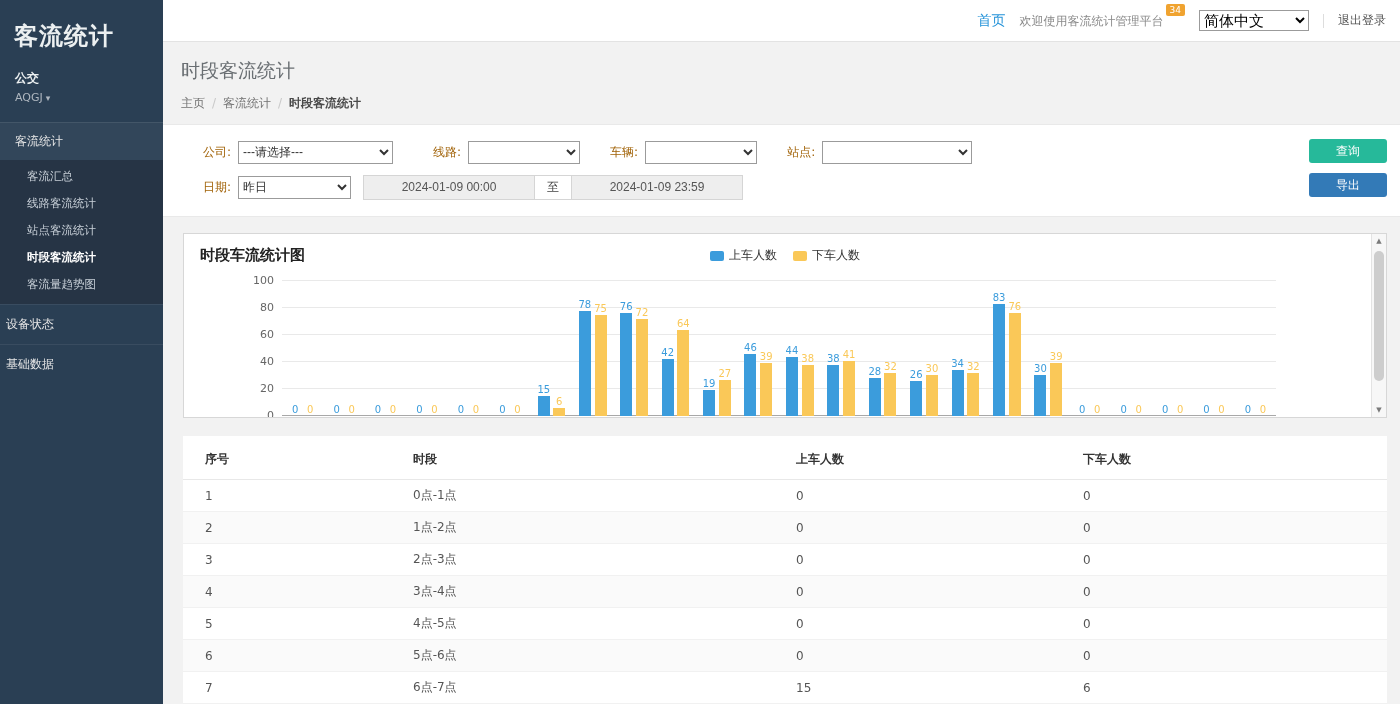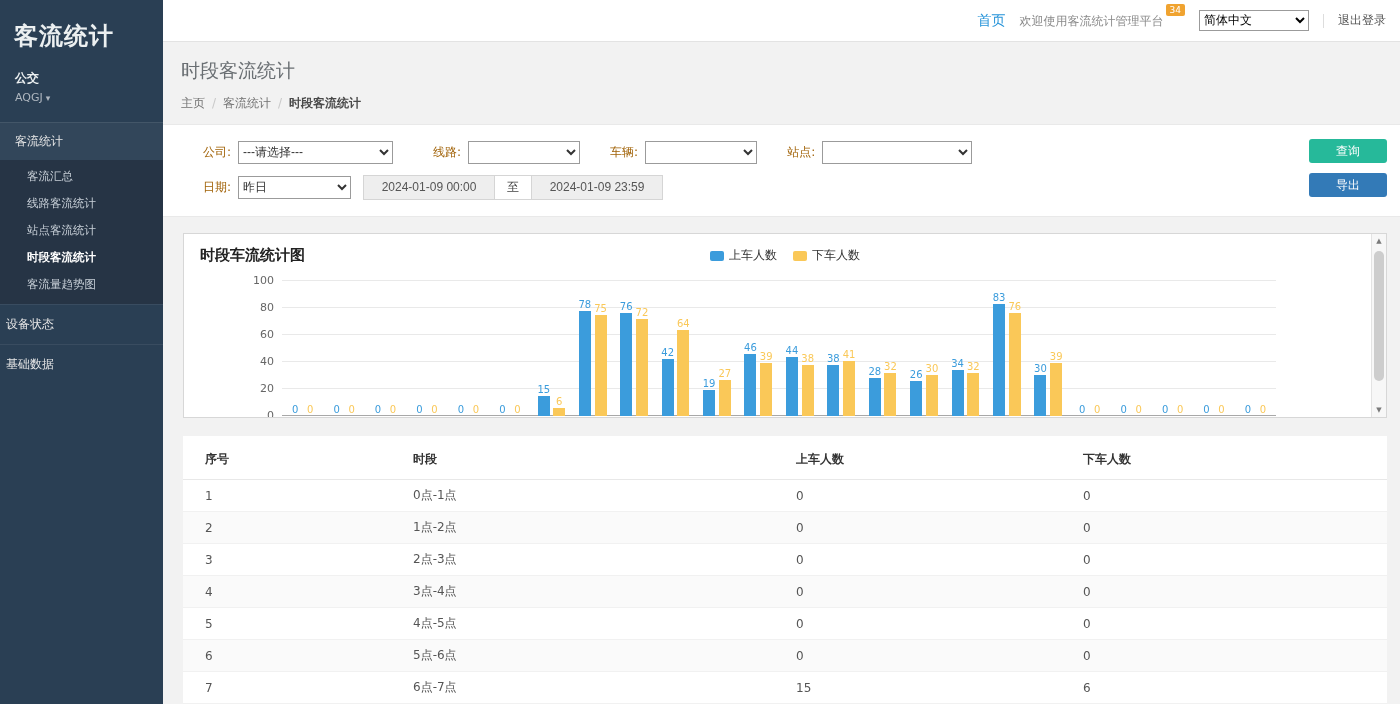--- a/index.html
+++ b/index.html
@@ -19,21 +19,21 @@
   .submenu-item { padding:6px 0 6px 27px; font-size:11.5px; color:#C8D0D8; cursor:pointer; }
   .submenu-item.active { color:#FFFFFF; font-weight:bold; }
   .menu-top { padding:11px 6px; font-size:12px; color:#E7E7E7; border-top:1px solid rgba(255,255,255,0.07); cursor:pointer; }
 
   
   .main { flex:1; display:flex; flex-direction:column; height:704px; overflow:hidden; }
   .topbar { height:42px; min-height:42px; background:#fff; border-bottom:1px solid #e3e3e3; display:flex; align-items:center; justify-content:flex-end; padding:0 14px; gap:14px; }
   .home-link { color:#2593D9; font-size:14px; text-decoration:none; cursor:pointer; }
   .welcome { color:#8a8a8a; font-size:12px; white-space:nowrap; }
   .badge { background:#F0A330; color:#fff; font-size:9px; padding:1px 4px; border-radius:2px; position:relative; top:-7px; margin-left:2px; }
-  .lang-select { height:21px; font-size:12px; width:110px; border:1px solid #9b9b9b; background:#fff;font-family:Liberation Mono, monospace; }
+  .lang-select { height:21px; font-size:15px; width:110px; border:1px solid #9b9b9b; background:#fff; }
   .tdivider { width:1px; height:14px; background:#ddd; }
   .logout { color:#555; font-size:12px; text-decoration:none; cursor:pointer; white-space:nowrap; }
 
   .page-head { padding:16px 18px 12px; }
   .page-title { font-size:19px; color:#6a6f73; font-weight:normal; }
   .breadcrumb { margin-top:11px; font-size:12px; }
   .breadcrumb .crumb { color:#737373; cursor:pointer; text-decoration:none; }
   .breadcrumb .sep { color:#c9c9c9; margin:0 7px; }
   .breadcrumb .current { color:#4a4a4a; font-weight:bold; }
 
@@ -42,21 +42,21 @@
   .filter-row { display:flex; align-items:center; height:26px; }
   .filter-row + .filter-row { margin-top:9px; }
   .flabel { font-size:12px; color:#a16207; margin-right:7px; white-space:nowrap; }
   .sel { height:23px; font-size:12px; border:1px solid #9b9b9b; background:#fff; color:#333; }
   .sel.company { width:155px; margin-right:40px; }
   .sel.line    { width:112px; margin-right:30px; }
   .sel.vehicle { width:112px; margin-right:30px; }
   .sel.station { width:150px; }
   .sel.preset  { width:113px; margin-right:12px; }
   .date-group { display:flex; align-items:center; }
-  .date-input { width:132px; height:25px; background:#eee; border:1px solid #d5d5d5; color:#555; font-size:12px; text-align:center; }
+  .date-input { width:172px; height:25px; background:#eee; border:1px solid #d5d5d5; color:#555; font-size:12px; text-align:center; }
   .to-seg { height:25px; border:1px solid #d5d5d5; background:#fff; padding:0 12px; display:inline-flex; align-items:center; font-size:12px; color:#444; margin:0 -1px; }
   .filter-buttons { position:absolute; right:13px; top:14px; display:flex; flex-direction:column; gap:10px; }
   .btn { width:78px; height:24px; border:none; border-radius:3px; color:#fff; font-size:12px; cursor:pointer; }
   .btn-query  { background:#26B99A; }
   .btn-export { background:#337AB7; }
 
   
   .chart-card { background:#fff; border:1px solid #d7d7d7; margin:16px 13px 0 20px; height:240px; position:relative; overflow:hidden; }
   .chart-header { padding:12px 16px 0; }
   .chart-title { font-size:15px; font-weight:bold; color:#222; }

